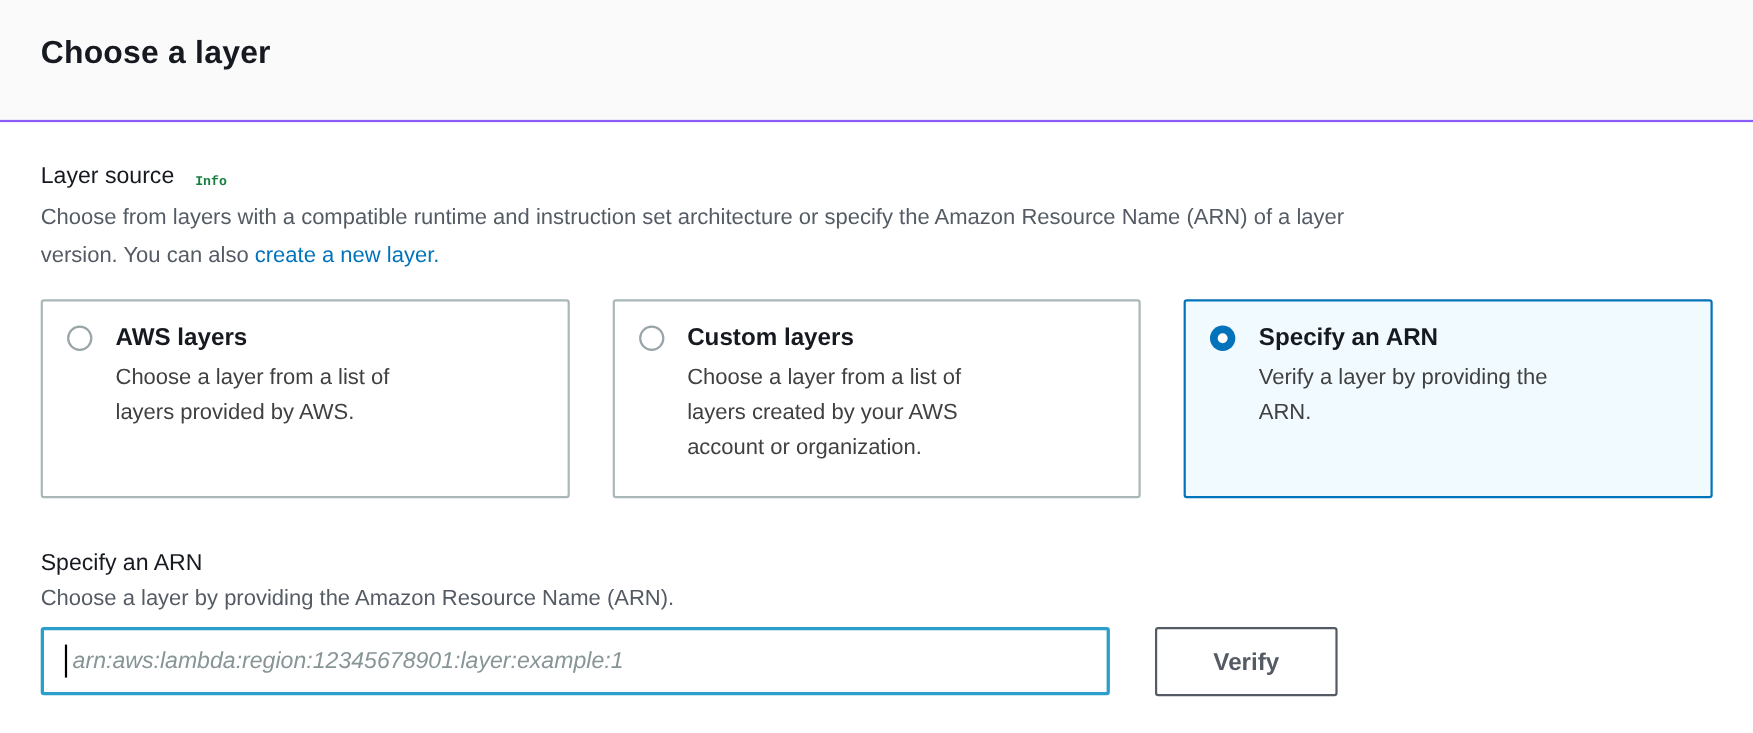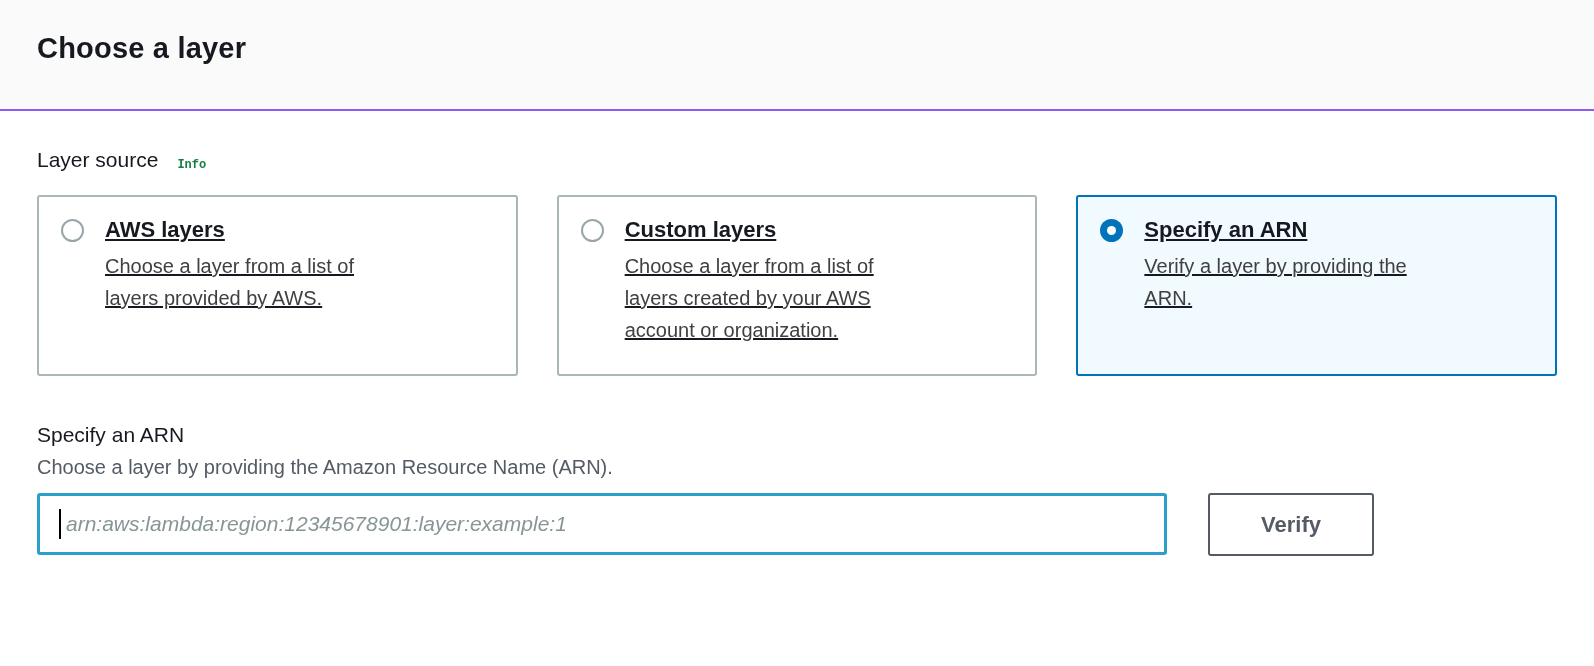--- a/index.html
+++ b/index.html
@@ -58,21 +58,20 @@
   .text-link {
     color: #0073bb;
     text-decoration: none;
     cursor: pointer;
   }
   
   .tiles {
     margin-top: 23px;
     display: flex;
     gap: 39px;
-    text-decoration: underline;
   }
   .tile {
     flex: 1 1 0;
     height: 181px;
     border: 2px solid #aab7b8;
     border-radius: 3px;
     background: #ffffff;
     padding: 20px 22px;
     cursor: pointer;
   }
@@ -133,21 +132,21 @@
     color: #545b64;
   }
   .arn-row {
     margin-top: 14px;
     display: flex;
     align-items: flex-start;
     gap: 41px;
   }
   .arn-input-wrap {
     position: relative;
-    width: 1130px;
+    width: 972px;
     flex: none;
   }
   .arn-input {
     width: 100%;
     height: 62px;
     border: 3px solid #2a9fc9;
     border-radius: 3px;
     background: #ffffff;
     padding: 0 14px 0 26px;
     font-family: "Liberation Sans", sans-serif;
@@ -190,20 +189,22 @@
     <div class="panel-title">Choose a layer</div>
   </div>
 
   <div class="content">
 
     <div class="field-label-row">
       <span class="field-label">Layer source</span>
       <a class="info-link">Info</a>
     </div>
 
+    <div class="field-description"><span>Choose from layers with a compatible runtime and instruction set architecture or specify the Amazon Resource Name (ARN) of a layer
+version. You can also </span><a class="text-link">create a new layer.</a></div>
 
     <div class="tiles">
 
       <div class="tile">
         <div class="tile-title-row">
           <span class="radio"></span>
           <span class="tile-title">AWS layers</span>
         </div>
         <div class="tile-desc">Choose a layer from a list of
 layers provided by AWS.</div>

